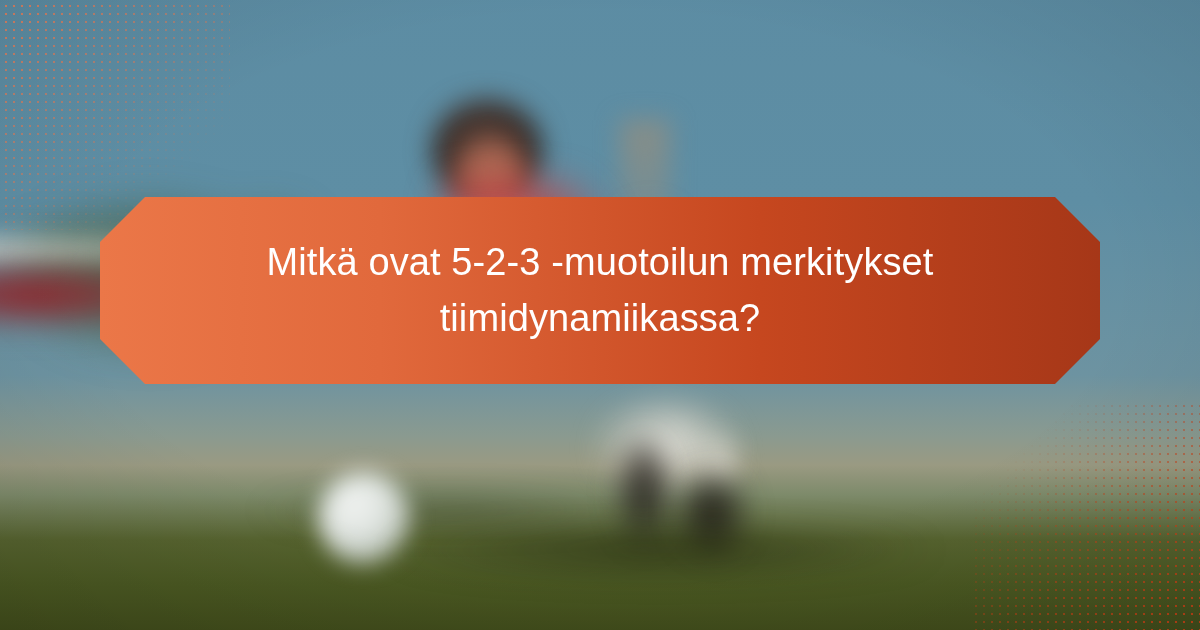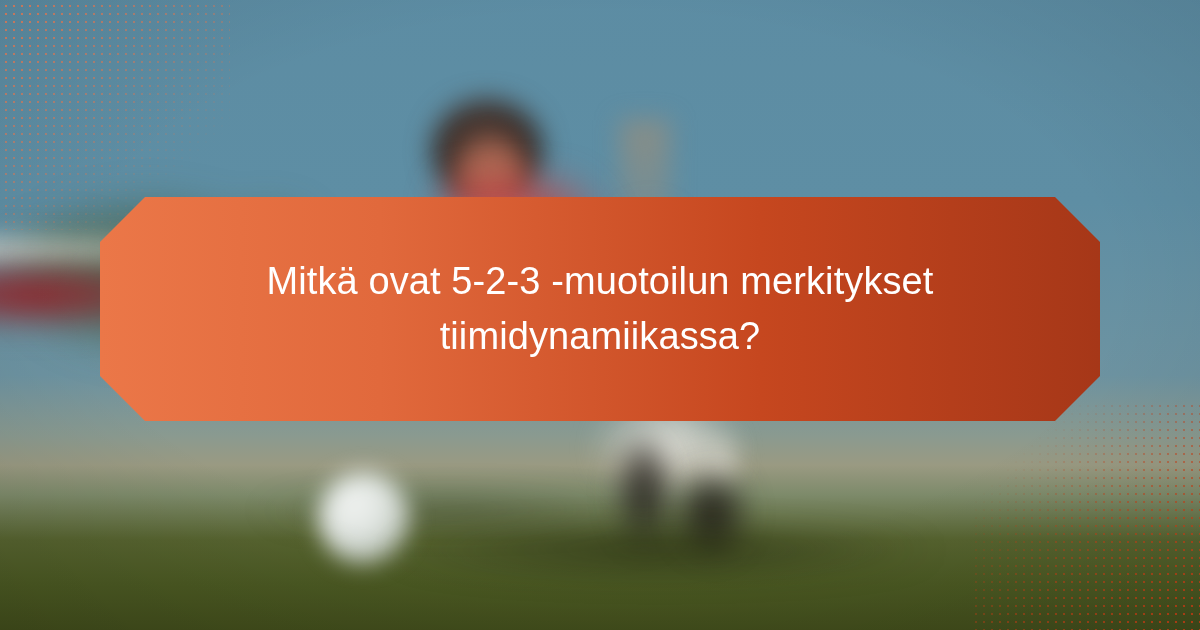--- a/index.html
+++ b/index.html
@@ -222,21 +222,21 @@
     mask-image: linear-gradient(315deg, rgba(0,0,0,0.95) 0%, rgba(0,0,0,0.55) 42%, rgba(0,0,0,0) 78%);
     opacity: 0.9;
   }
 
   
   .banner {
     position: absolute;
     left: 100px;
     top: 197px;
     width: 1000px;
-    height: 224px;
+    height: 187px;
     background: linear-gradient(90deg, #EB7748 0%, #E1693C 28%, #C6471F 66%, #A63718 100%);
     -webkit-clip-path: polygon(45px 0, calc(100% - 45px) 0, 100% 45px, 100% calc(100% - 45px), calc(100% - 45px) 100%, 45px 100%, 0 calc(100% - 45px), 0 45px);
     clip-path: polygon(45px 0, calc(100% - 45px) 0, 100% 45px, 100% calc(100% - 45px), calc(100% - 45px) 100%, 45px 100%, 0 calc(100% - 45px), 0 45px);
     display: flex;
     align-items: center;
     justify-content: center;
     box-sizing: border-box;
     padding: 0 60px;
   }
   .banner-title {

